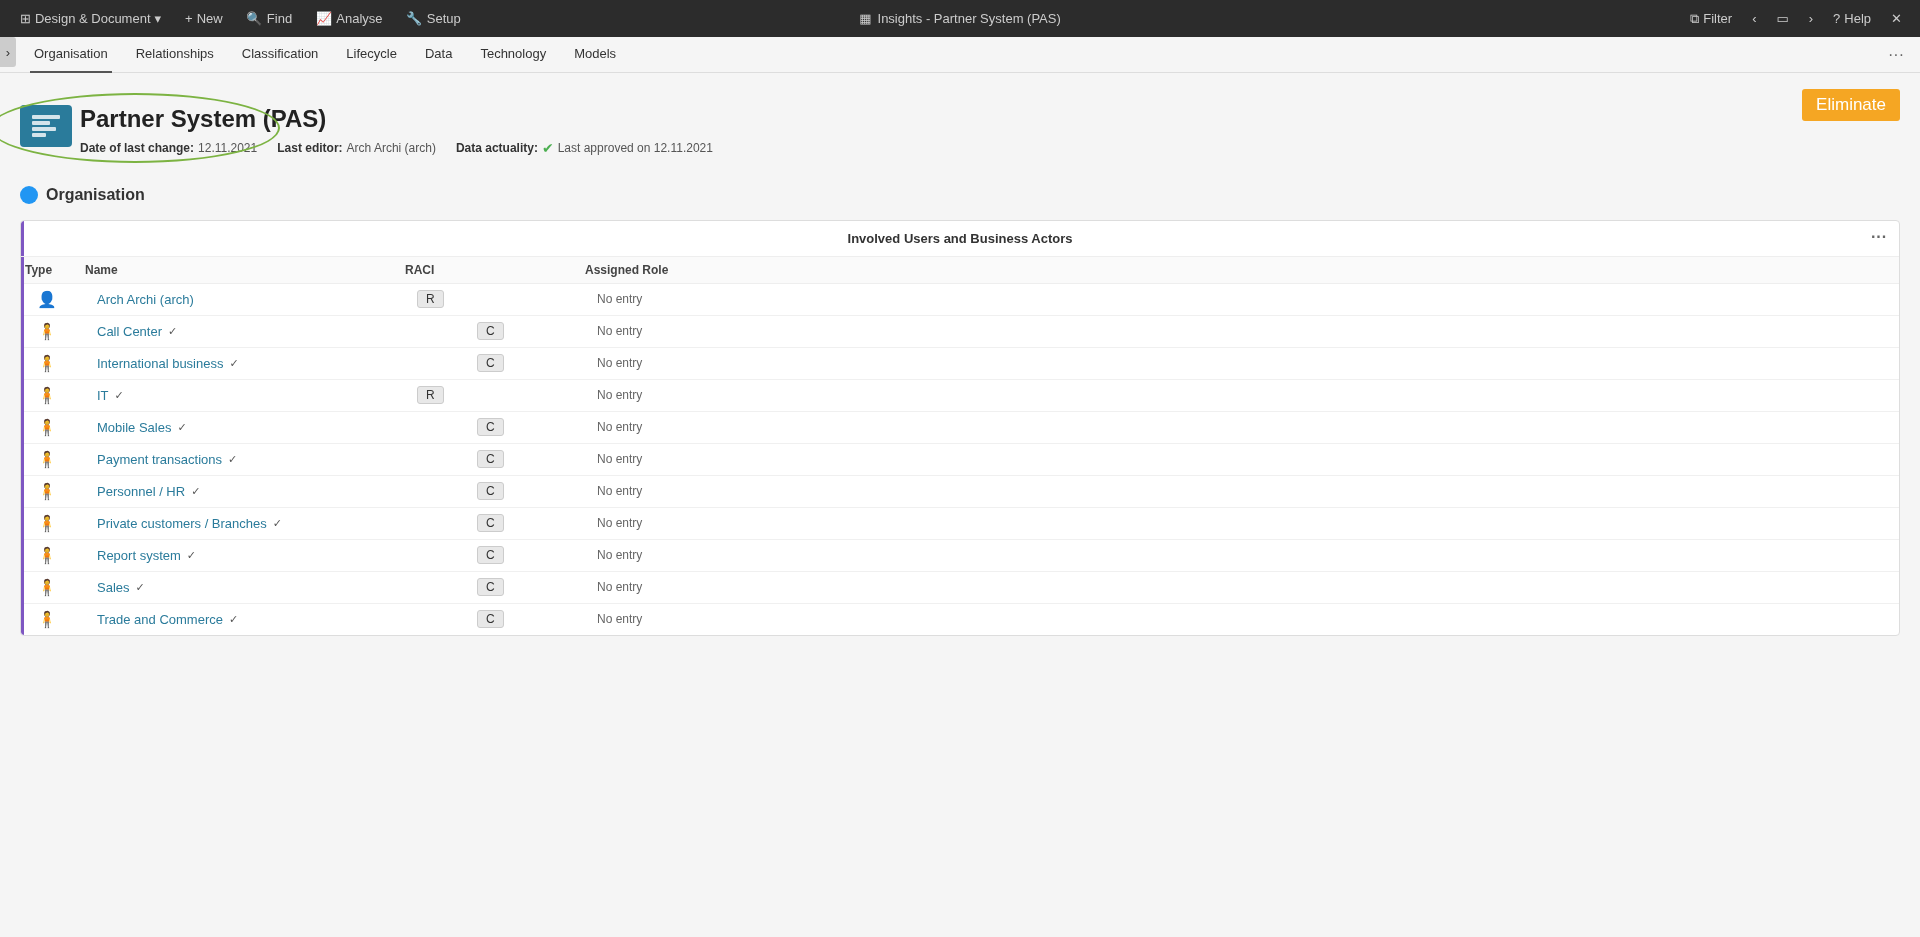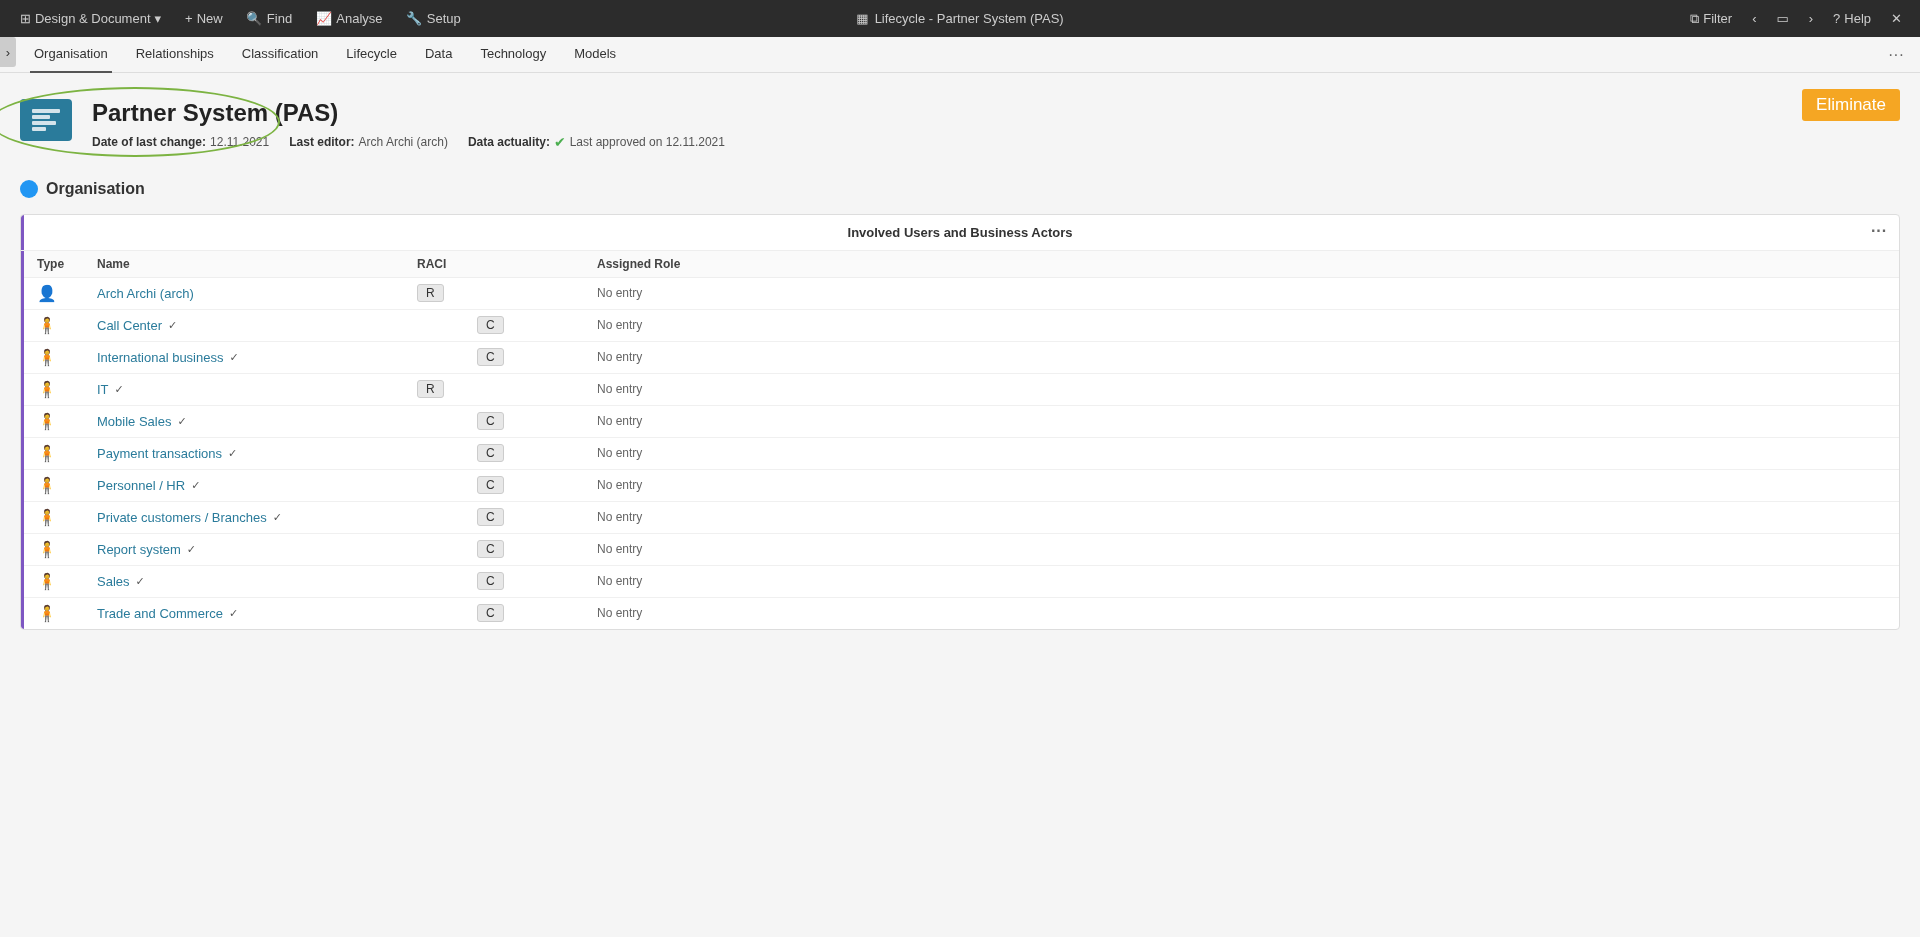--- a/index.html
+++ b/index.html
@@ -222,21 +222,21 @@
     .table-card-header .more-icon {
       position: absolute;
       right: 12px;
       cursor: pointer;
       color: #666;
       font-size: 16px;
     }
     .table-cols {
       display: grid;
       grid-template-columns: 60px 320px 180px 1fr;
-      padding: 6px 16px;
+      padding: 6px 4px;
       font-weight: bold;
       font-size: 12px;
       color: #444;
       border-bottom: 1px solid #eee;
       background: #fafafa;
     }
     .table-row {
       display: grid;
       grid-template-columns: 60px 320px 180px 1fr;
       padding: 6px 16px;
@@ -302,21 +302,21 @@
       <span>Analyse</span>
     </div>
     <div class="topbar-item">
       <span>🔧</span>
       <span>Setup</span>
     </div>
   </div>
 
   <div class="topbar-center">
     <span>▦</span>
-    <span>Lifecycle - Partner System (PAS)</span>
+    <span>Insights - Partner System (PAS)</span>
   </div>
 
   <div class="topbar-right">
     <div class="topbar-right-item">
       <span>⧉</span>
       <span>Filter</span>
     </div>
     <div class="topbar-right-item">
       <span>‹</span>
     </div>
@@ -362,21 +362,21 @@
   <div class="subnav-tab">
     <span>Models</span>
   </div>
   <div class="subnav-more">···</div>
 </div>
 
 <div class="main-content">
 
   <div class="header-section">
     <div style="display:flex; justify-content: space-between; align-items: flex-start;">
-      <div style="display:flex; align-items: flex-start; gap: 20px; position: relative;">
+      <div style="display:flex; align-items: flex-start; gap: 8px; position: relative; margin-top: 6px;">
         <div class="icon-circle-wrapper">
           <div class="icon-box">
             <svg width="28" height="22" viewBox="0 0 28 22" fill="none">
               <rect x="0" y="0" width="28" height="4" rx="1" fill="white" opacity="0.8"></rect>
               <rect x="0" y="6" width="18" height="4" rx="1" fill="white" opacity="0.8"></rect>
               <rect x="0" y="12" width="24" height="4" rx="1" fill="white" opacity="0.8"></rect>
               <rect x="0" y="18" width="14" height="4" rx="1" fill="white" opacity="0.8"></rect>
             </svg>
           </div>
           <div class="highlight-oval"></div>

